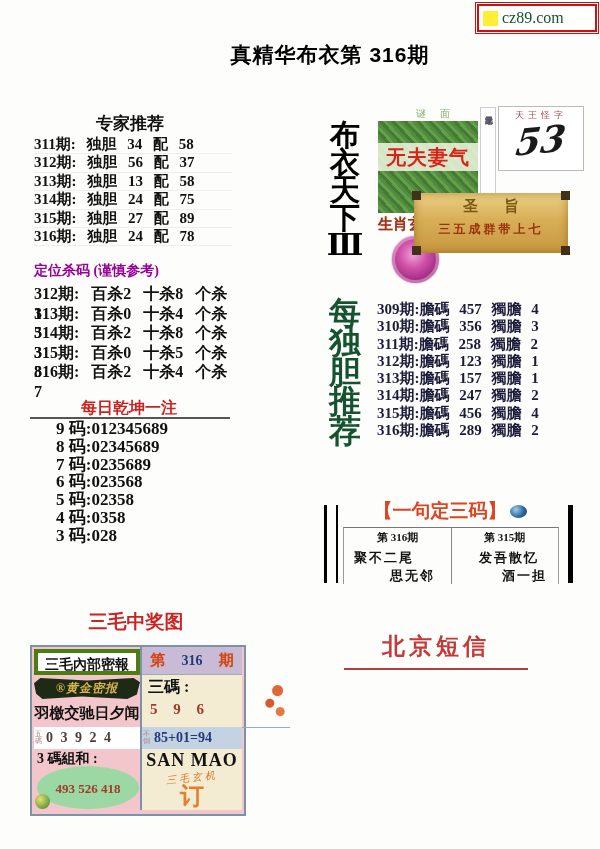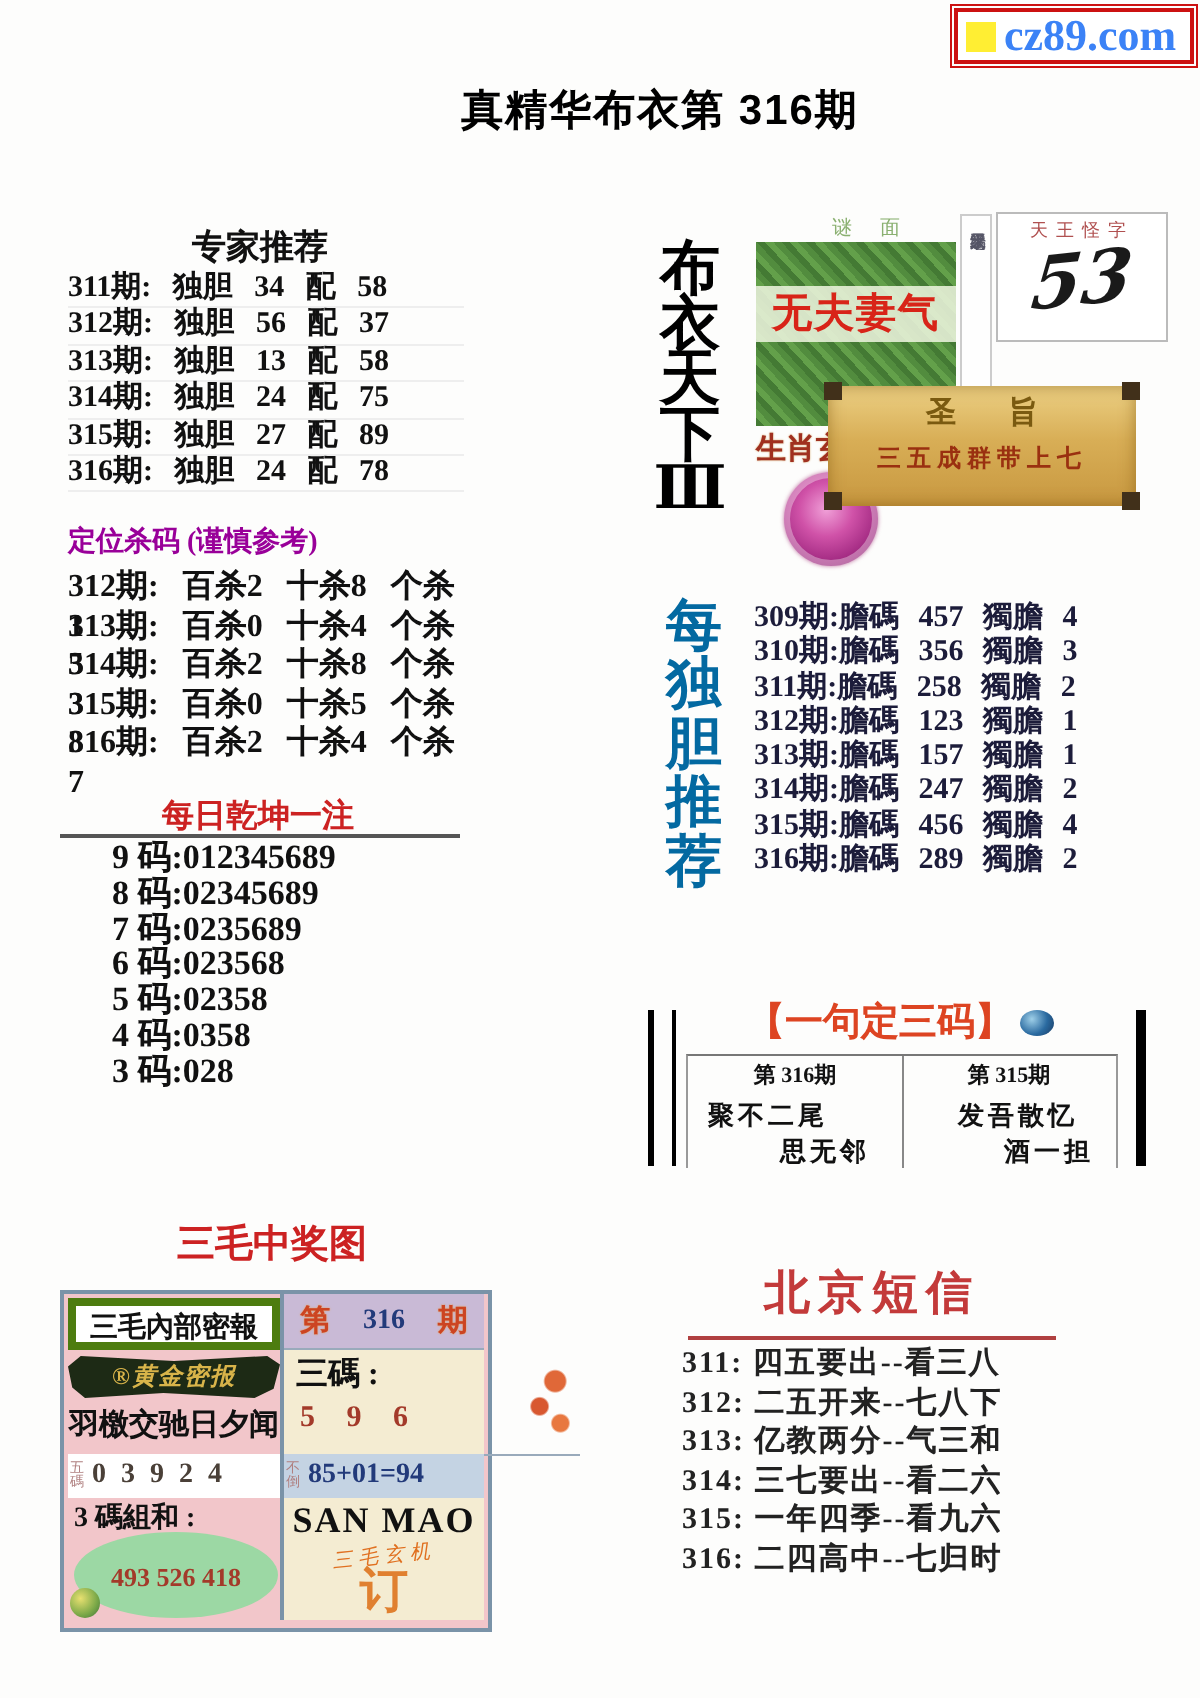--- a/index.html
+++ b/index.html
@@ -3,21 +3,21 @@
 <meta charset="utf-8">
 <style>
   html,body{margin:0;padding:0;background:#888;}
   .page{position:relative;width:600px;height:849px;background:#fdfdfc;margin:0 auto;
         font-family:"Liberation Serif","DejaVu Serif",serif;overflow:hidden;color:#111;}
   .abs{position:absolute;}
   
   .logo{right:3px;top:4px;width:108px;height:22px;border:2px solid #cc1111;outline:1px solid #cc1111;outline-offset:1px;
         background:#fff;display:flex;align-items:center;gap:4px;padding:1px 4px;}
   .logo-square{width:15px;height:15px;background:#ffee33;flex:0 0 auto;}
-  .logo-text{color:#3b82f6;font-weight:bold;font-size:22px;font-family:"Liberation Serif",serif;}
+  .logo-text{color:#14532d;font-weight:normal;font-size:16px;font-family:"Liberation Serif",serif;}
   .page-title{left:175px;top:41px;width:310px;text-align:center;font-family:"Liberation Sans","DejaVu Sans",sans-serif;
         font-weight:bold;font-size:21px;letter-spacing:1px;color:#000;}
   
   .expert-title{left:30px;top:112px;width:200px;text-align:center;font-size:17px;font-weight:bold;}
   .expert-rows{left:34px;top:136px;width:198px;}
   .expert-rows div{height:17.4px;line-height:17.4px;font-size:15px;font-weight:bold;word-spacing:7px;
         border-bottom:1px solid #eee;}
   .shama-title{left:34px;top:262px;font-size:14px;font-weight:bold;color:#990099;}
   .shama-rows{left:34px;top:284px;width:200px;}
   .shama-rows div{height:19.6px;line-height:19.6px;font-size:16px;font-weight:bold;word-spacing:8px;color:#111;}
@@ -85,22 +85,22 @@
          background:linear-gradient(180deg,#ecd084 0%,#d8ae56 45%,#c89840 100%);
          box-shadow:inset 0 0 8px rgba(120,80,10,.55);}
   .knob{position:absolute;width:9px;height:9px;background:#41301a;}
   .knob.tl{left:-2px;top:-2px;} .knob.tr{right:-2px;top:-2px;}
   .knob.bl{left:-2px;bottom:-2px;} .knob.br{right:-2px;bottom:-2px;}
   .scroll-title{position:absolute;left:0;top:4px;width:100%;text-align:center;font-size:15px;font-weight:bold;
          color:#7a5a10;letter-spacing:26px;text-indent:26px;}
   .scroll-text{position:absolute;left:0;top:28px;width:100%;text-align:center;font-size:12px;font-weight:bold;
          color:#9a3010;letter-spacing:3px;}
   
-  .dd-title{left:329px;top:299px;width:32px;font-size:28px;line-height:29.4px;font-weight:bold;
-         word-break:break-all;text-align:right;color:#0369a1;}
+  .dd-title{left:329px;top:299px;width:32px;font-size:32px;line-height:29.4px;font-weight:bold;
+         word-break:break-all;text-align:left;color:#14532d;}
   .dd-rows{left:377px;top:301px;width:200px;}
   .dd-rows div{height:17.3px;line-height:17.3px;font-size:15px;font-weight:bold;color:#1c1c3a;word-spacing:6px;}
   
   .yj{left:322px;top:497px;width:254px;height:95px;}
   .yj-barL{position:absolute;left:2px;top:8px;height:78px;width:9px;border-left:3px solid #000;border-right:2px solid #000;}
   .yj-barR{position:absolute;right:3px;top:8px;height:78px;width:5px;background:#000;}
   .yj-title{position:absolute;left:20px;top:1px;width:216px;text-align:center;font-size:19px;font-weight:bold;color:#dd4422;}
   .globe{display:inline-block;width:17px;height:13px;border-radius:50%;vertical-align:-1px;margin-left:3px;
          background:radial-gradient(circle at 35% 35%,#9ecfe8,#2a6aa0 55%,#1a3a60);}
   .yj-table{position:absolute;left:21px;top:30px;width:214px;height:56px;border-top:1px solid #777;
@@ -240,22 +240,14 @@
       <div class="yj-h r">第 315期</div>
       <div class="yj-l1" style="left:10px;">聚不二尾</div>
       <div class="yj-l2" style="left:46px;">思无邻</div>
       <div class="yj-l1" style="left:135px;">发吾散忆</div>
       <div class="yj-l2" style="left:158px;">酒一担</div>
     </div>
   </div>
 
   <div class="abs bj-title">北京短信</div>
   <div class="abs bj-line"></div>
-  <div class="abs bj-rows">
-    <div>311: 四五要出--看三八</div>
-    <div>312: 二五开来--七八下</div>
-    <div>313: 亿教两分--气三和</div>
-    <div>314: 三七要出--看二六</div>
-    <div>315: 一年四季--看九六</div>
-    <div>316: 二四高中--七归时</div>
-  </div>
 
 </div>
 
 </body></html>

